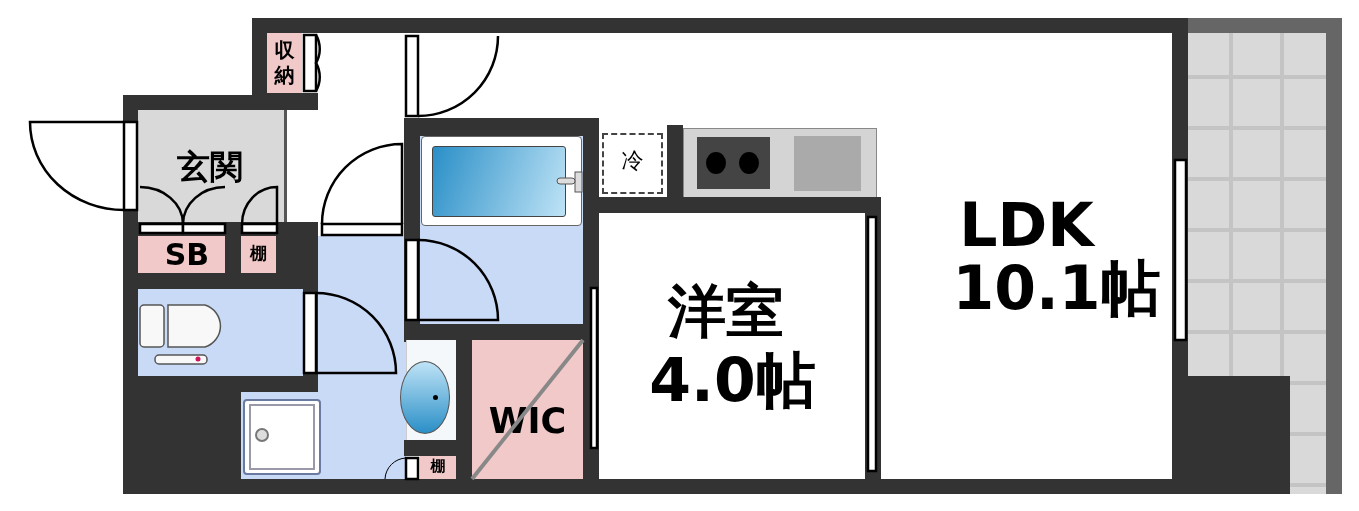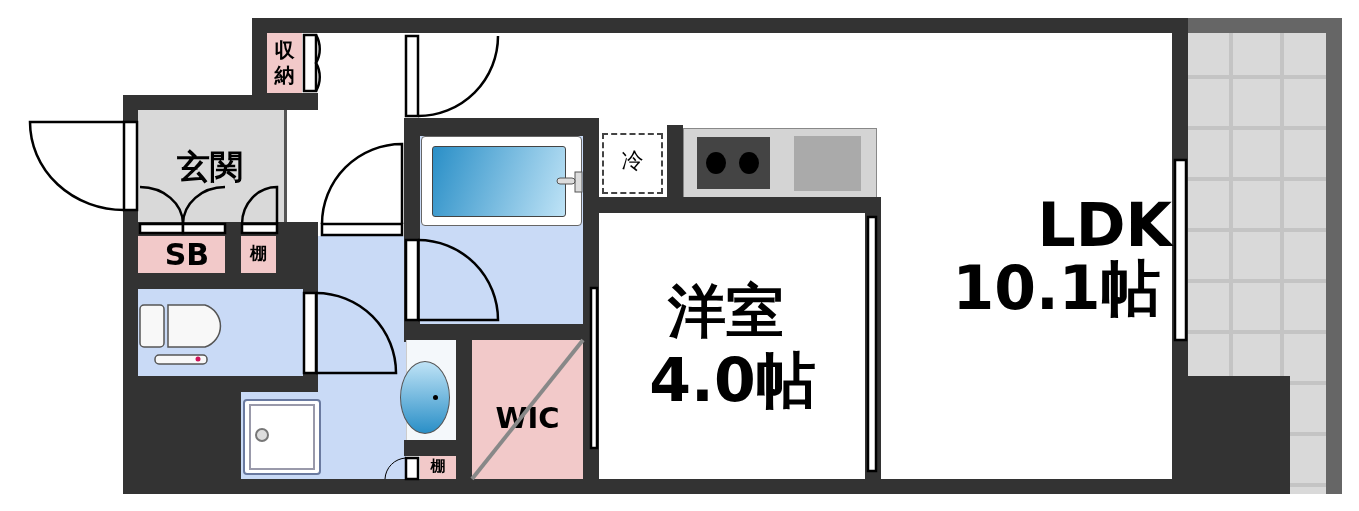--- a/index.html
+++ b/index.html
@@ -61,36 +61,36 @@
 
 <div class="abs" style="left:406px;top:340px;width:50px;height:100px;background:#f4f8fb;border-left:1px solid #ccc;"></div>
 <div class="abs" style="left:400px;top:361px;width:50px;height:73px;border-radius:50%;background:linear-gradient(180deg,#bfe3f6,#2a8fc7);border:1px solid #555;box-sizing:border-box;"></div>
 <div class="abs" style="left:433px;top:395px;width:5px;height:5px;border-radius:50%;background:#000;"></div>
 <div class="wall" style="left:456px;top:340px;width:16px;height:154px;"></div>
 <div class="wall" style="left:404px;top:440px;width:68px;height:16px;"></div>
 <div class="abs" style="left:420px;top:456px;width:36px;height:23px;background:#f2c9c9;"></div>
 <div class="lbl" style="left:420px;top:459px;width:36px;font-size:15px;">棚</div>
 
 <div class="abs" style="left:472px;top:340px;width:111px;height:139px;background:#f2c9c9;"></div>
-<div class="lbl" style="left:472px;top:404px;width:111px;font-size:29px;">WIC</div>
+<div class="lbl" style="left:472px;top:404px;width:111px;font-size:35px;">WIC</div>
 
 <div class="abs" style="left:602px;top:133px;width:61px;height:61px;border:2px dashed #444;box-sizing:border-box;background:#fff;"></div>
 <div class="lbl" style="left:602px;top:150px;width:61px;font-size:22px;font-weight:normal;">冷</div>
 <div class="wall" style="left:667px;top:125px;width:16px;height:85px;"></div>
 <div class="abs" style="left:683px;top:128px;width:194px;height:70px;background:#d4d4d4;border:1px solid #888;box-sizing:border-box;"></div>
 <div class="abs" style="left:697px;top:137px;width:73px;height:52px;background:#444;"></div>
 <div class="abs" style="left:706px;top:152px;width:20px;height:22px;border-radius:50%;background:#000;"></div>
 <div class="abs" style="left:739px;top:152px;width:20px;height:22px;border-radius:50%;background:#000;"></div>
 <div class="abs" style="left:794px;top:136px;width:67px;height:55px;background:#aaa;"></div>
 <div class="wall" style="left:583px;top:197px;width:298px;height:16px;"></div>
 
 <div class="wall" style="left:865px;top:197px;width:16px;height:297px;"></div>
 <div class="lbl" style="left:600px;top:282px;width:252px;font-size:58px;">洋室</div>
 <div class="lbl" style="left:600px;top:350px;width:265px;font-size:60px;">4.0帖</div>
-<div class="lbl" style="left:881px;top:195px;width:291px;font-size:60px;text-align:right;">LDK</div>
+<div class="lbl" style="left:881px;top:195px;width:291px;font-size:60px;">LDK</div>
 <div class="lbl" style="left:881px;top:258px;width:351px;font-size:60px;">10.1帖</div>
 
 <svg width="1359" height="511">
   <g fill="#fff" stroke="#000" stroke-width="2.5">
 
     <rect x="124" y="122" width="13" height="88"></rect>
     <path d="M124 122 L30 122 A94 88 0 0 0 124 210" fill="none"></path>
 
     <rect x="304" y="35" width="12" height="56"></rect>
     <path d="M316 35 A28 28 0 0 1 316 63 A28 28 0 0 1 316 91" fill="none"></path>

